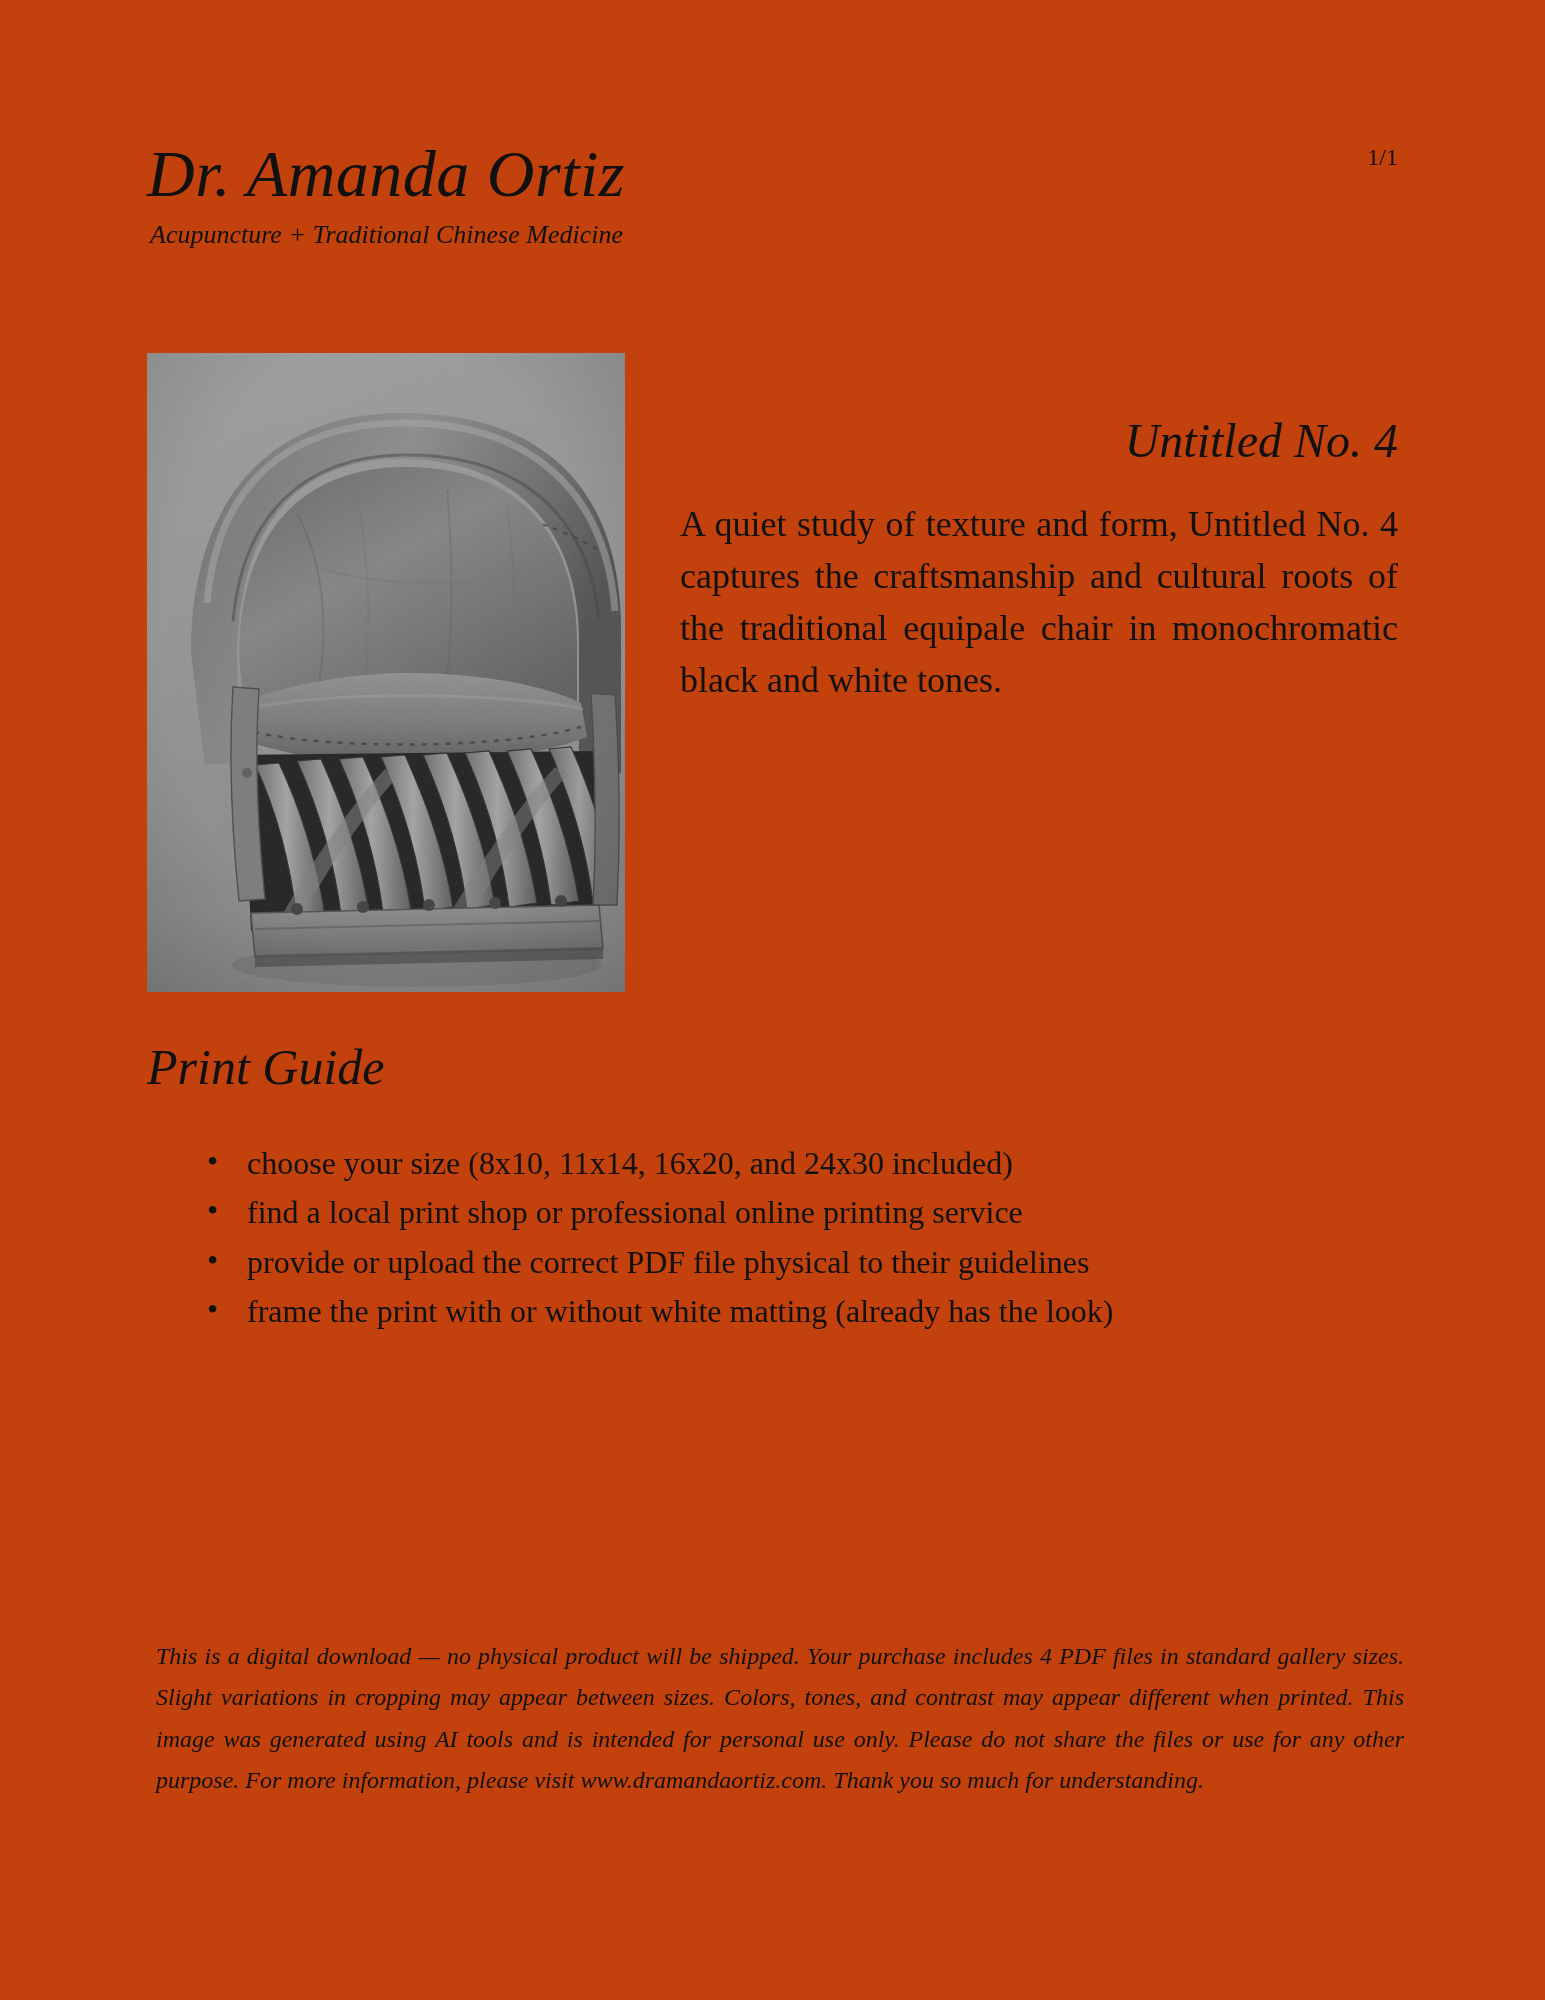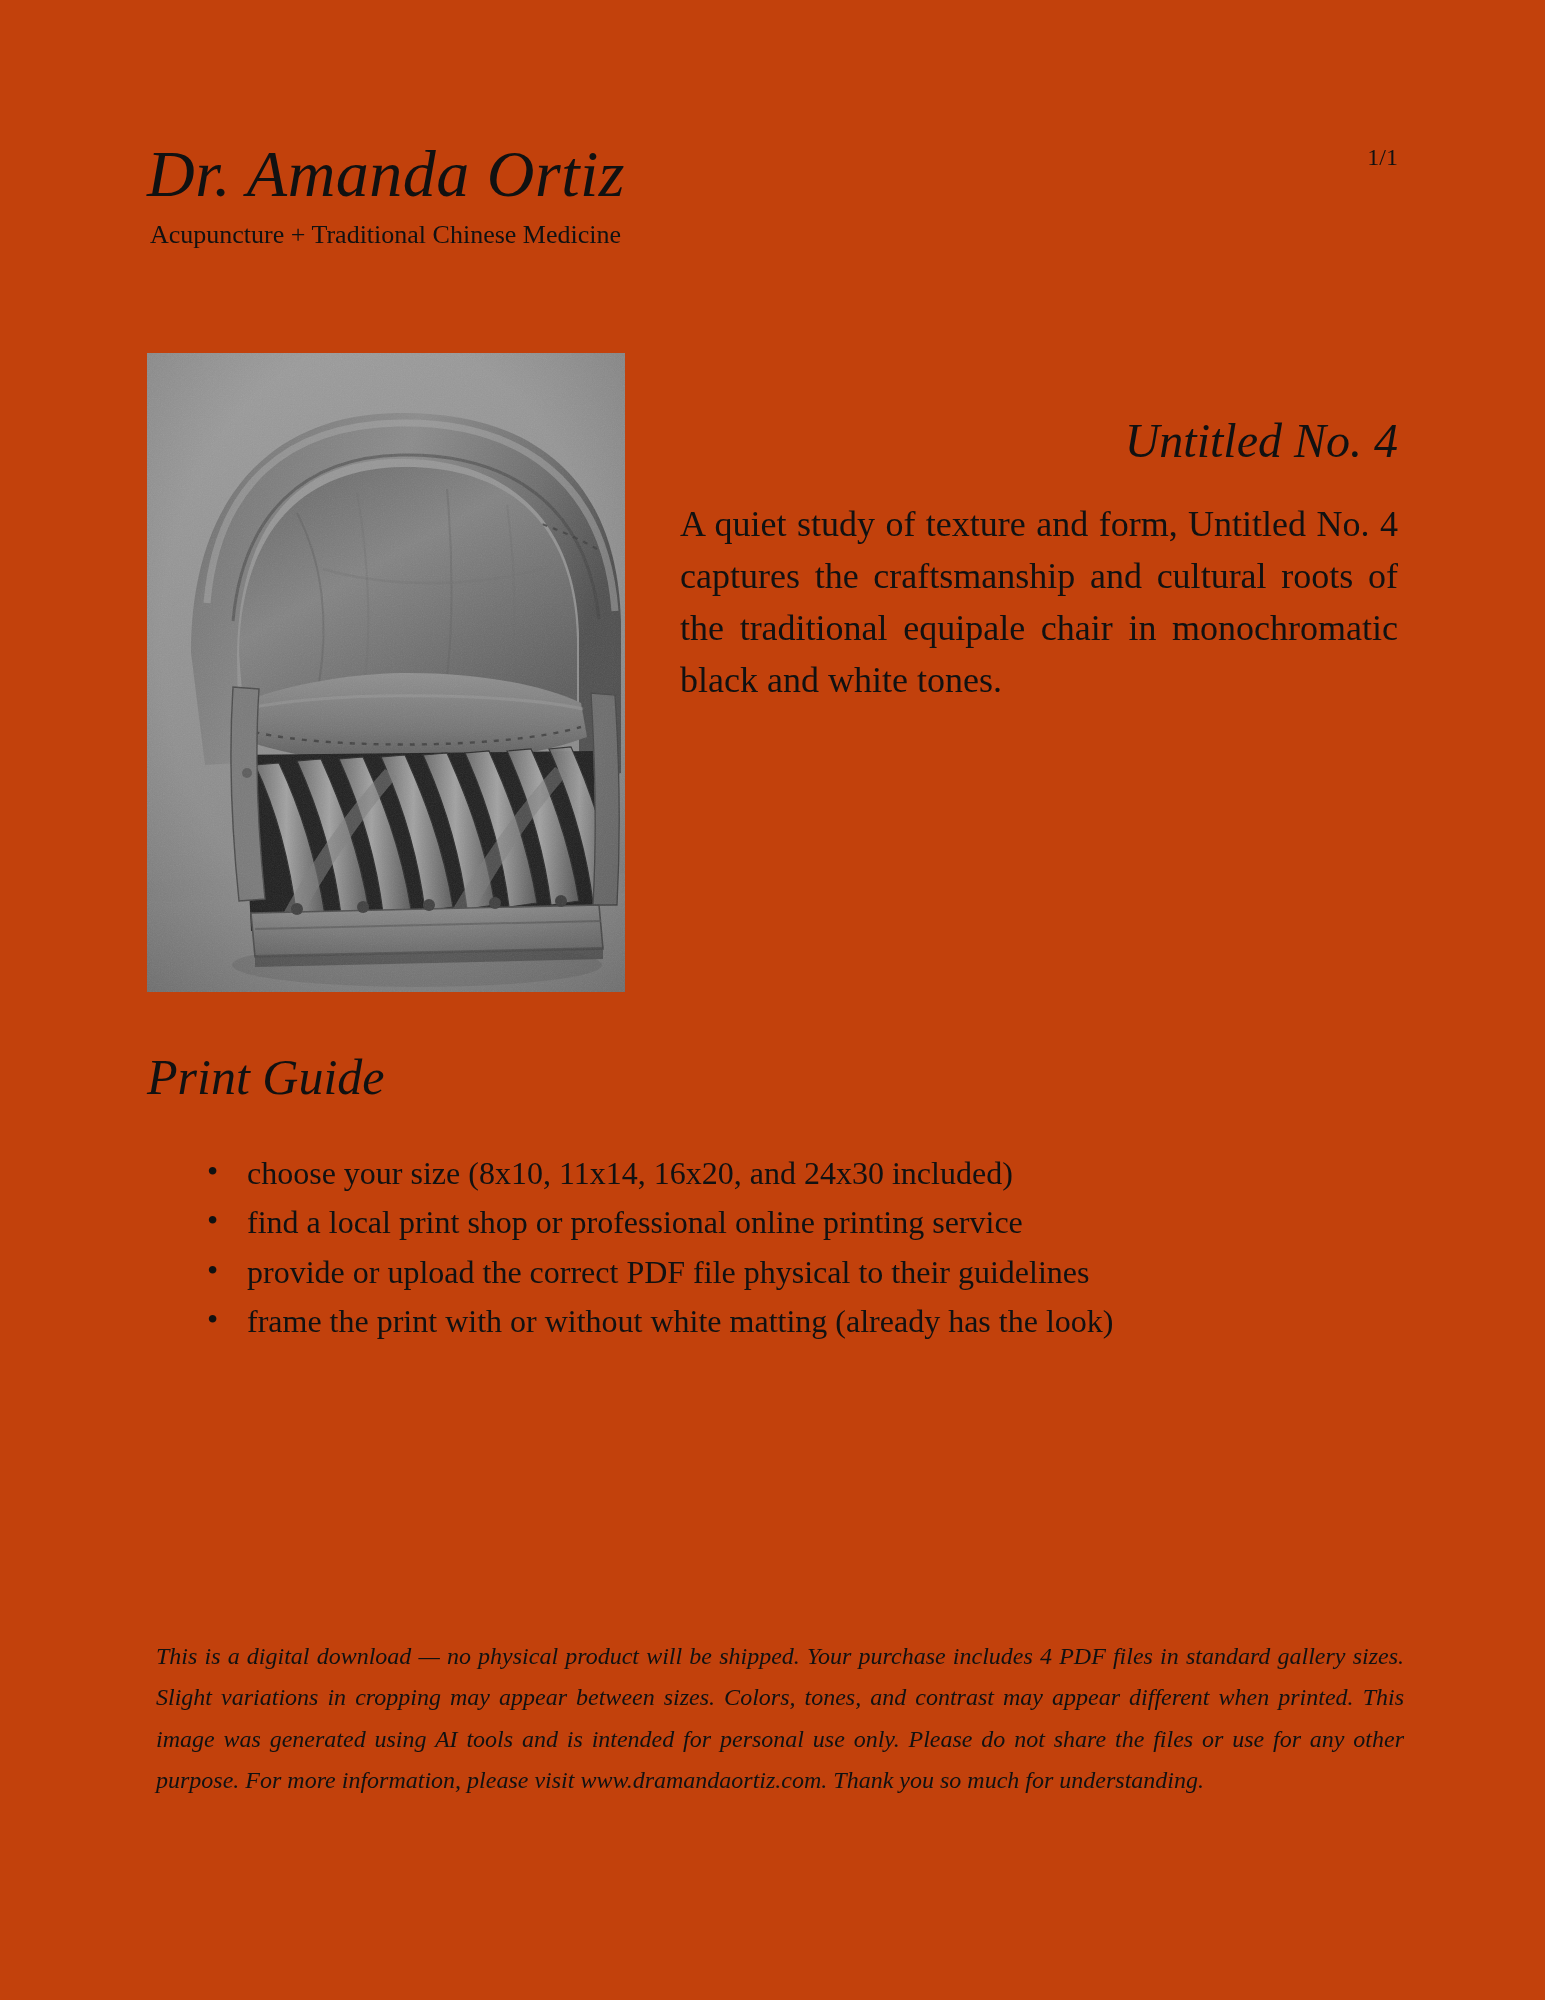--- a/index.html
+++ b/index.html
@@ -30,20 +30,21 @@
   .brand-title {
     font-style: italic;
     font-size: 66px;
     line-height: 1.02;
     letter-spacing: 0.5px;
     margin: 0;
     font-weight: normal;
     white-space: nowrap;
   }
   .brand-subtitle {
+    font-style: italic;
     font-size: 26px;
     line-height: 1.2;
     margin: 12px 0 0 3px;
     white-space: nowrap;
   }
   .page-number {
     position: absolute;
     right: 147px;
     top: 144px;
     font-size: 24px;
@@ -95,21 +96,21 @@
     position: absolute;
     left: 147px;
     top: 1040px;
     width: 1251px;
   }
   .guide-title {
     font-style: italic;
     font-weight: normal;
     font-size: 50px;
     line-height: 1.1;
-    margin: 10px 0 45px 0;
+    margin: 0 0 45px 0;
   }
   .guide-intro {
     font-style: italic;
     font-size: 32px;
     line-height: 1.55;
     text-align: justify;
     margin: 0;
   }
   .guide-list {
     margin: 46px 0 0 0;

